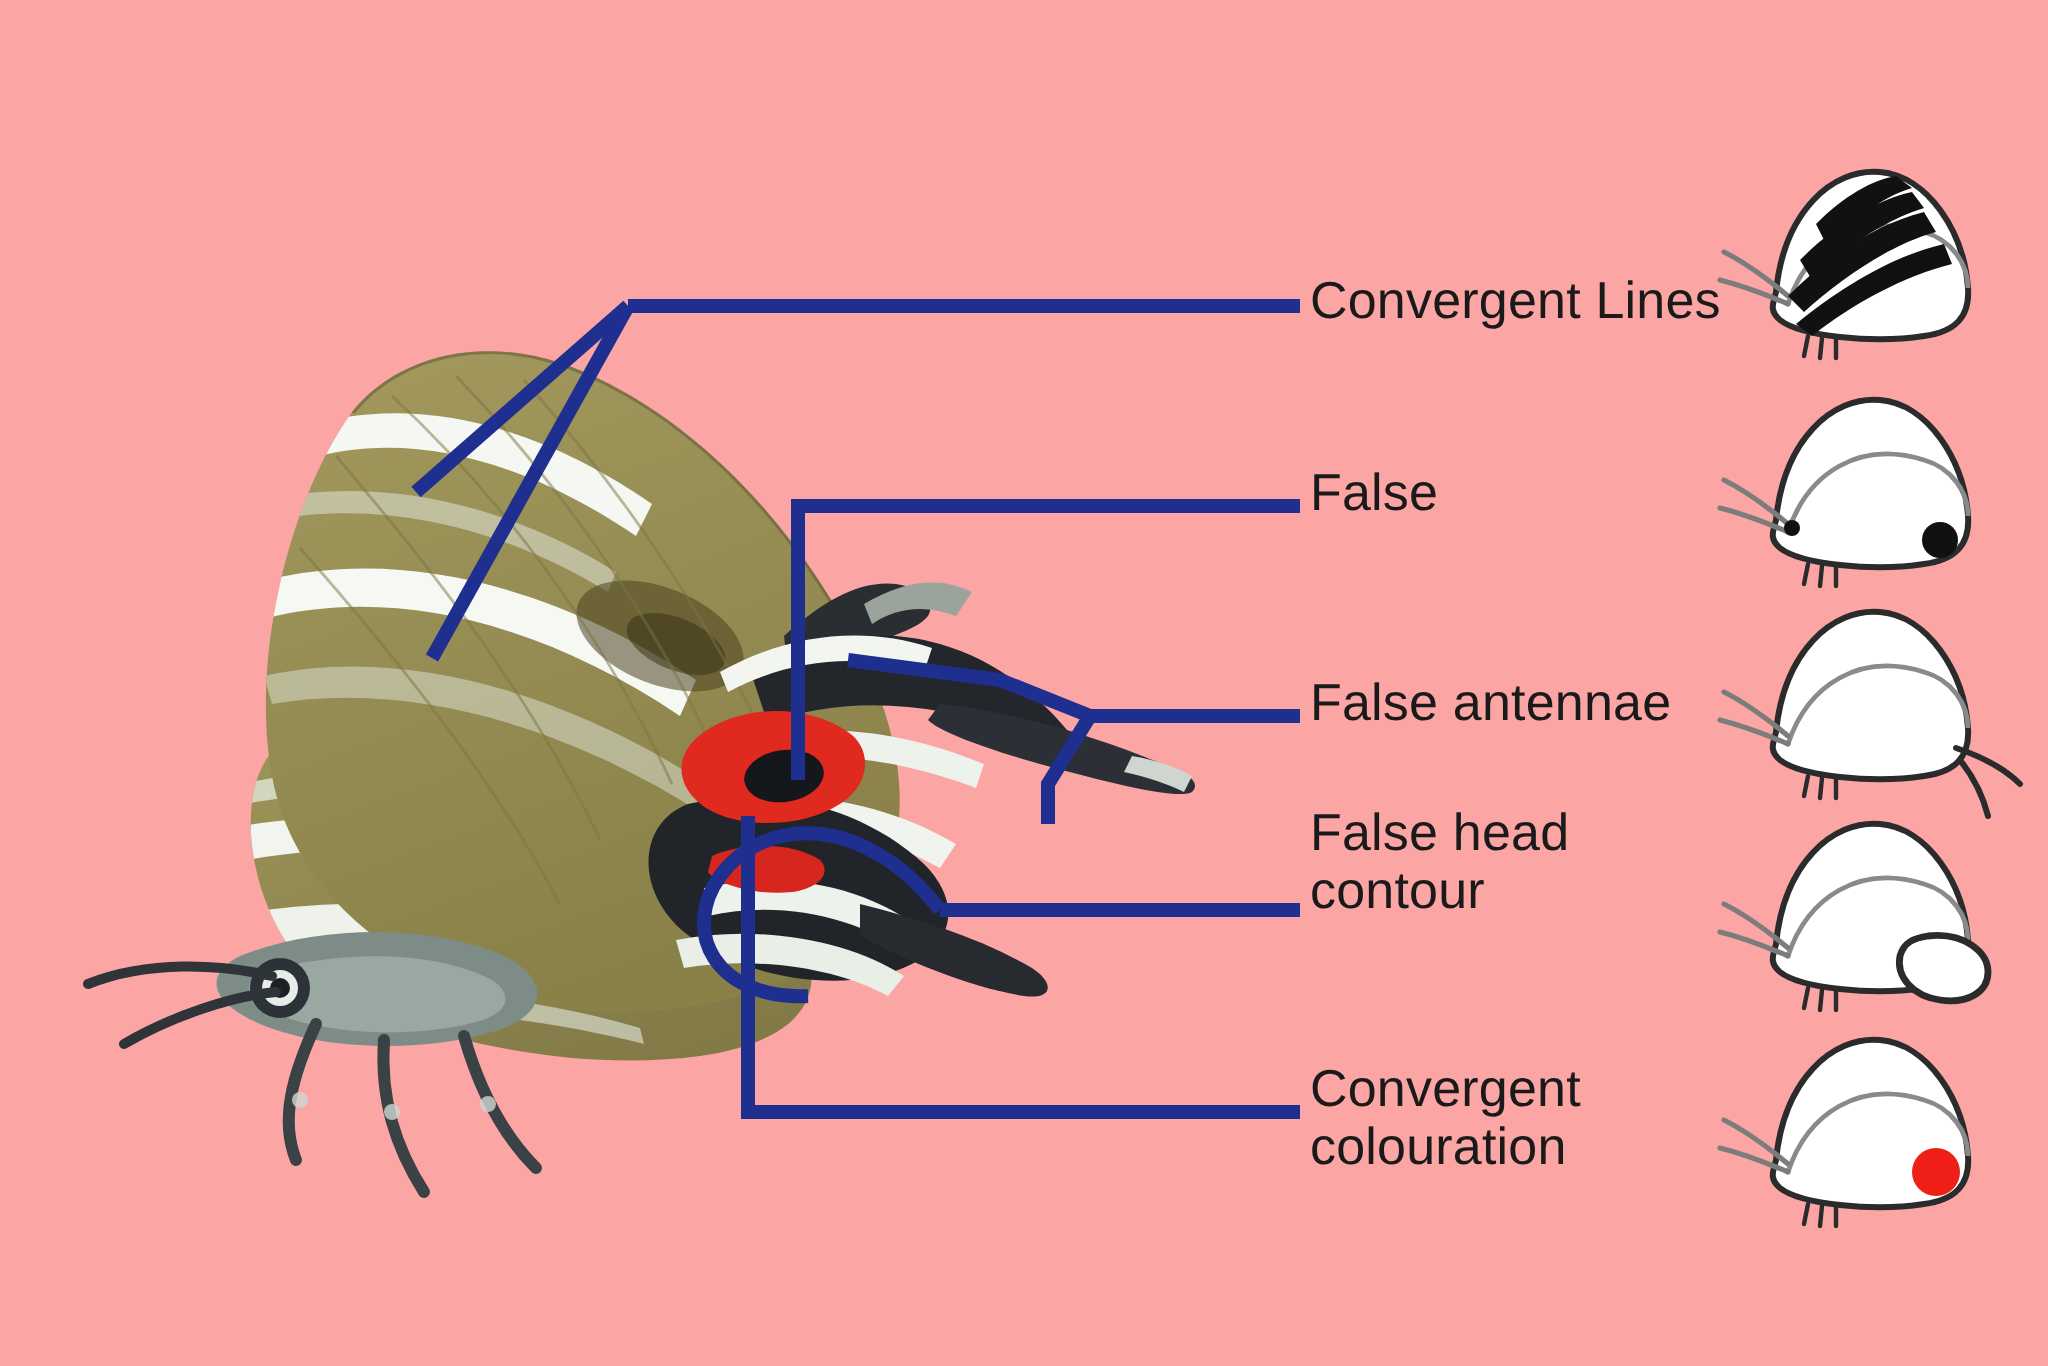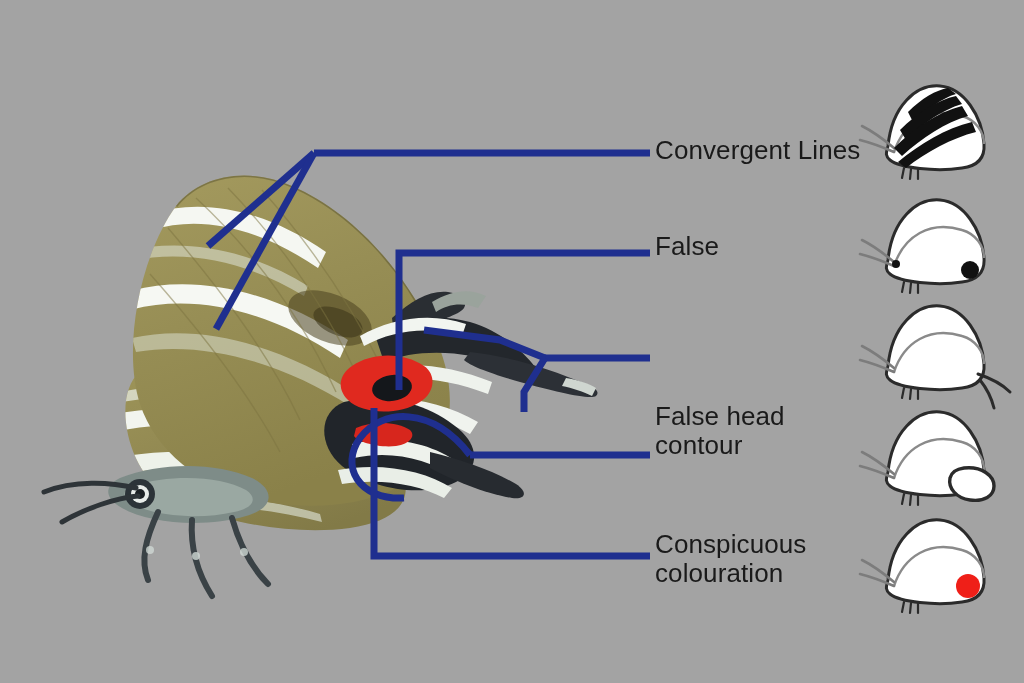--- a/index.html
+++ b/index.html
@@ -4,21 +4,21 @@
 <style>
   html, body {
     margin: 0;
     padding: 0;
     background: #ffffff;
   }
   #stage {
     position: relative;
     width: 1024px;
     height: 683px;
-    background: #a3a3a3;
+    background: #fca5a5;
     overflow: hidden;
     font-family: "Liberation Sans", sans-serif;
   }
 
   
   .label {
     position: absolute;
     left: 655px;
     color: #1a1a1a;
     font-size: 26px;
@@ -236,18 +236,19 @@
 
       <path d="M650,455 L470,455"></path>
       <path d="M470,455 C432,406 382,408 360,438 C340,466 358,500 404,498"></path>
 
       <path d="M650,556 L374,556 L374,408"></path>
     </g>
   </svg>
 
   <div class="label l1">Convergent Lines</div>
   <div class="label l2">False</div>
+  <div class="label l3">False antennae</div>
   <div class="label l4">False head
 contour</div>
-  <div class="label l5">Conspicuous
+  <div class="label l5">Convergent
 colouration</div>
 
 </div>
 
 </body></html>

